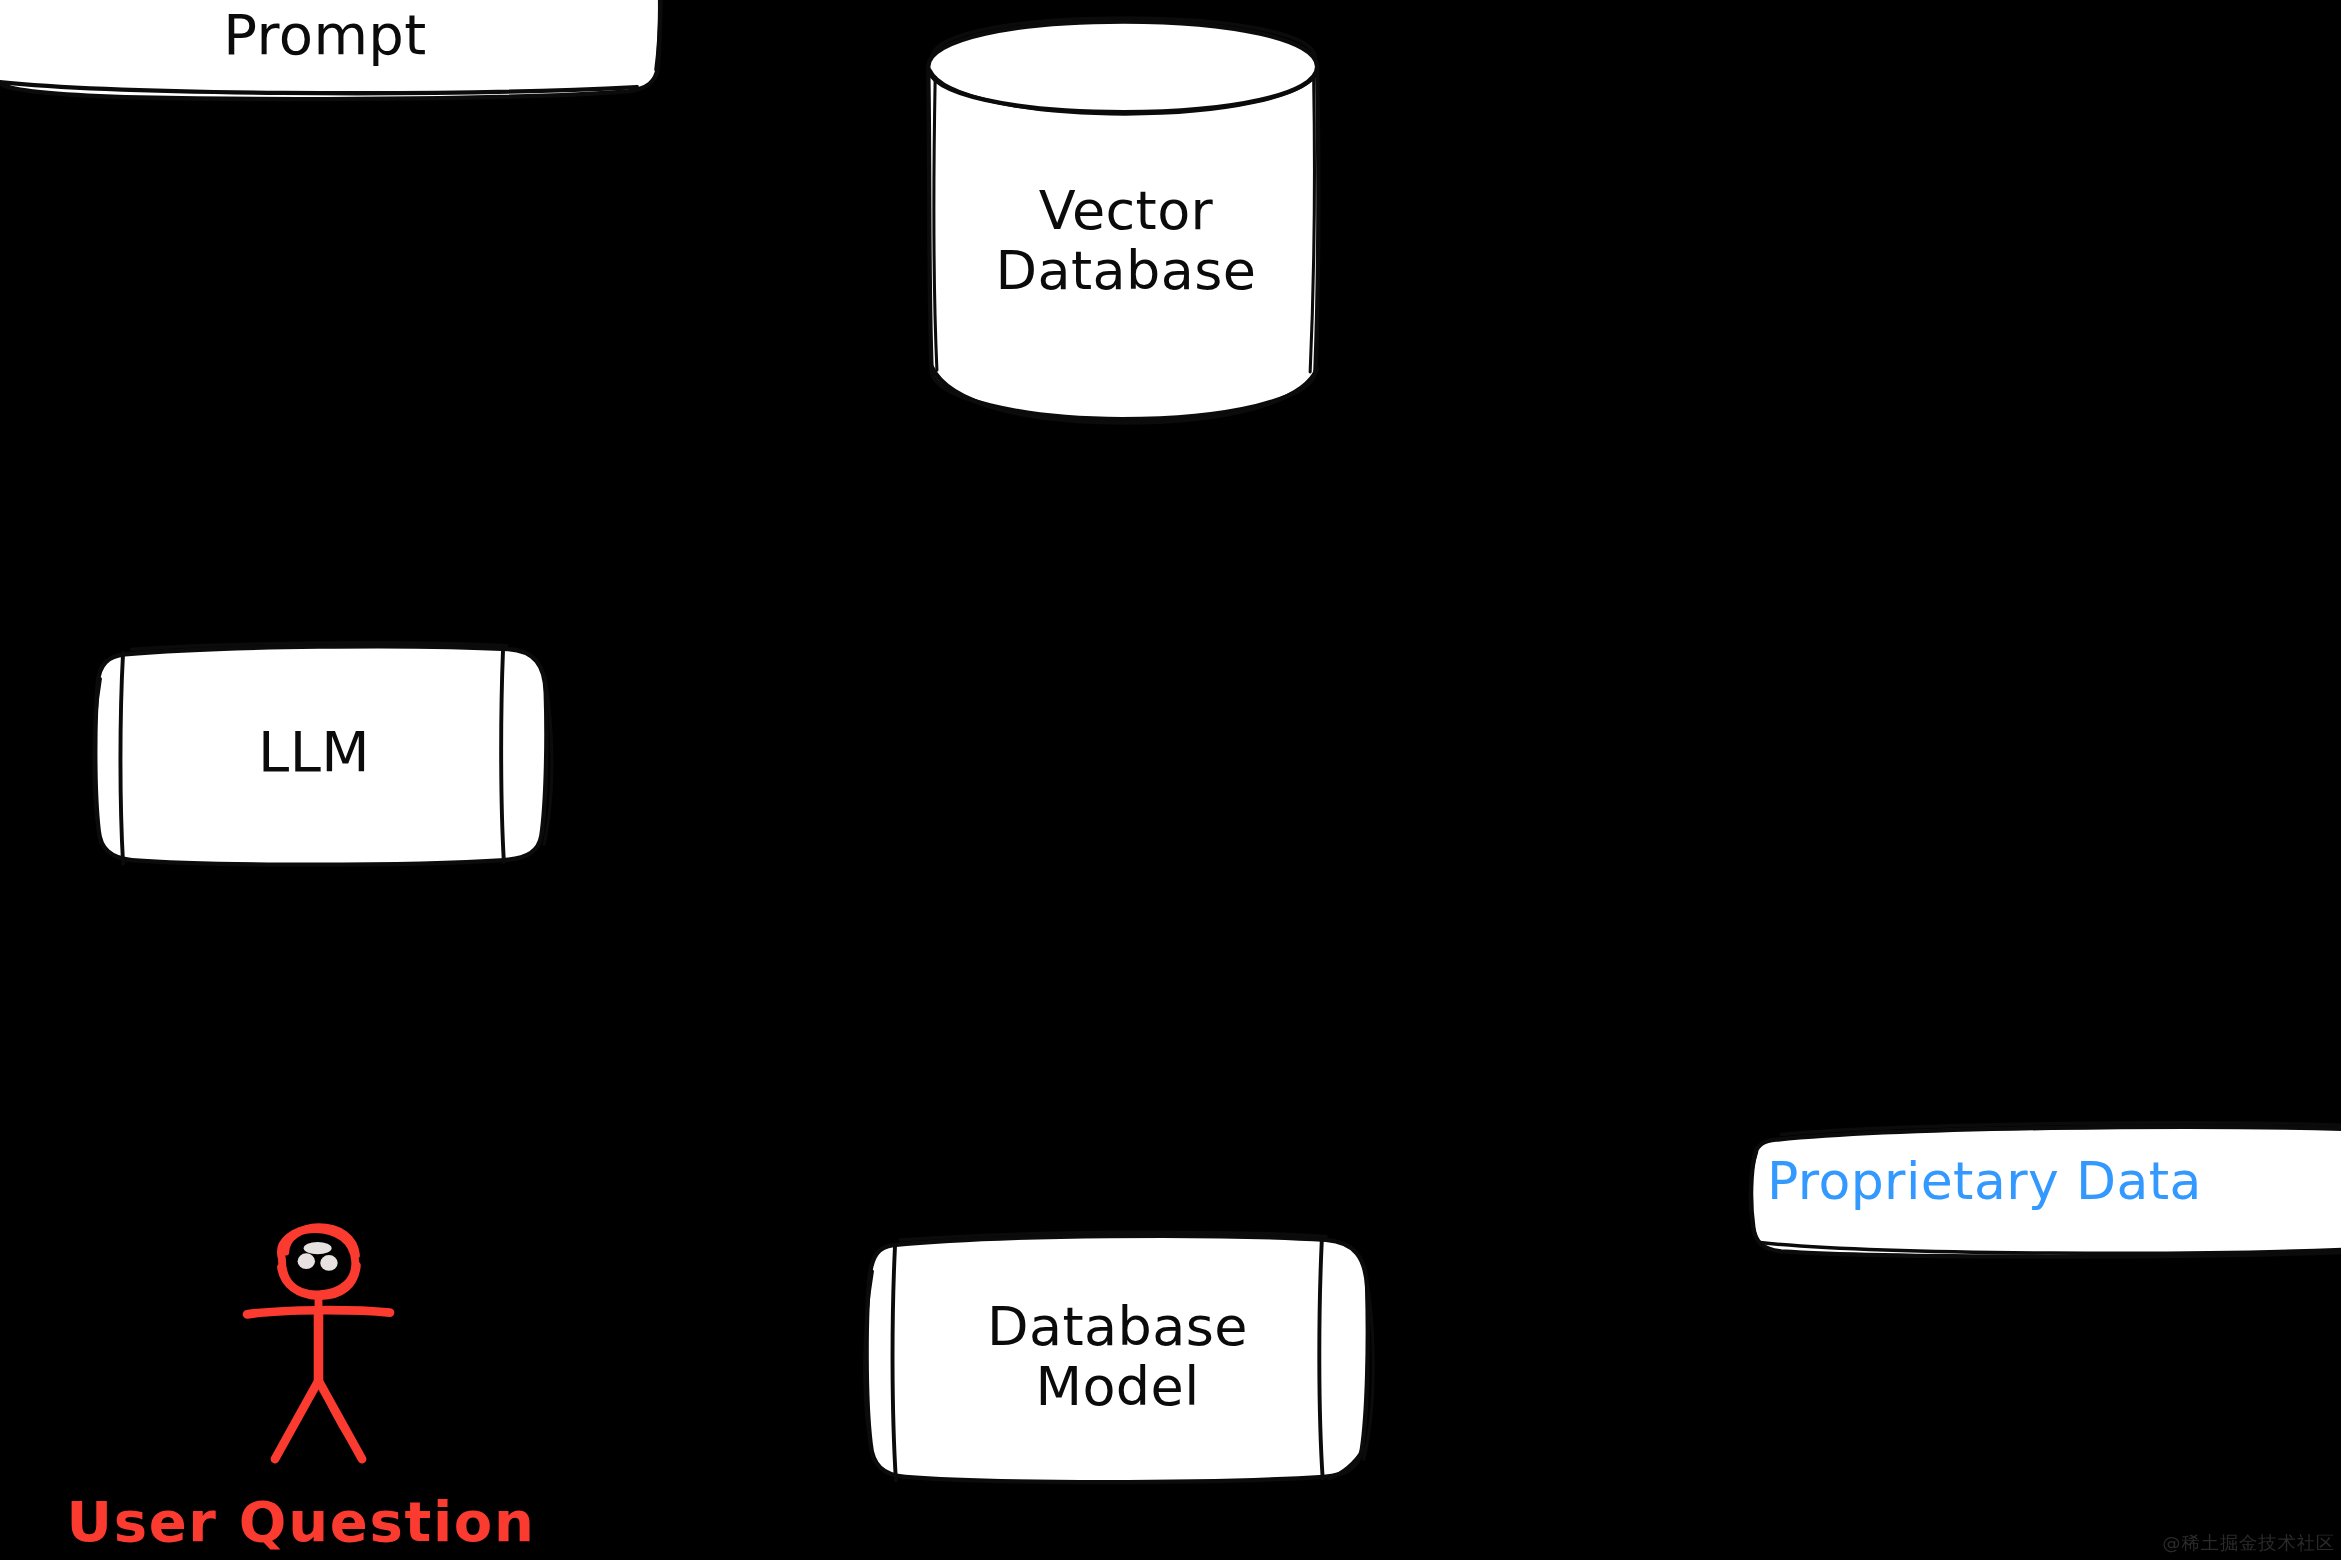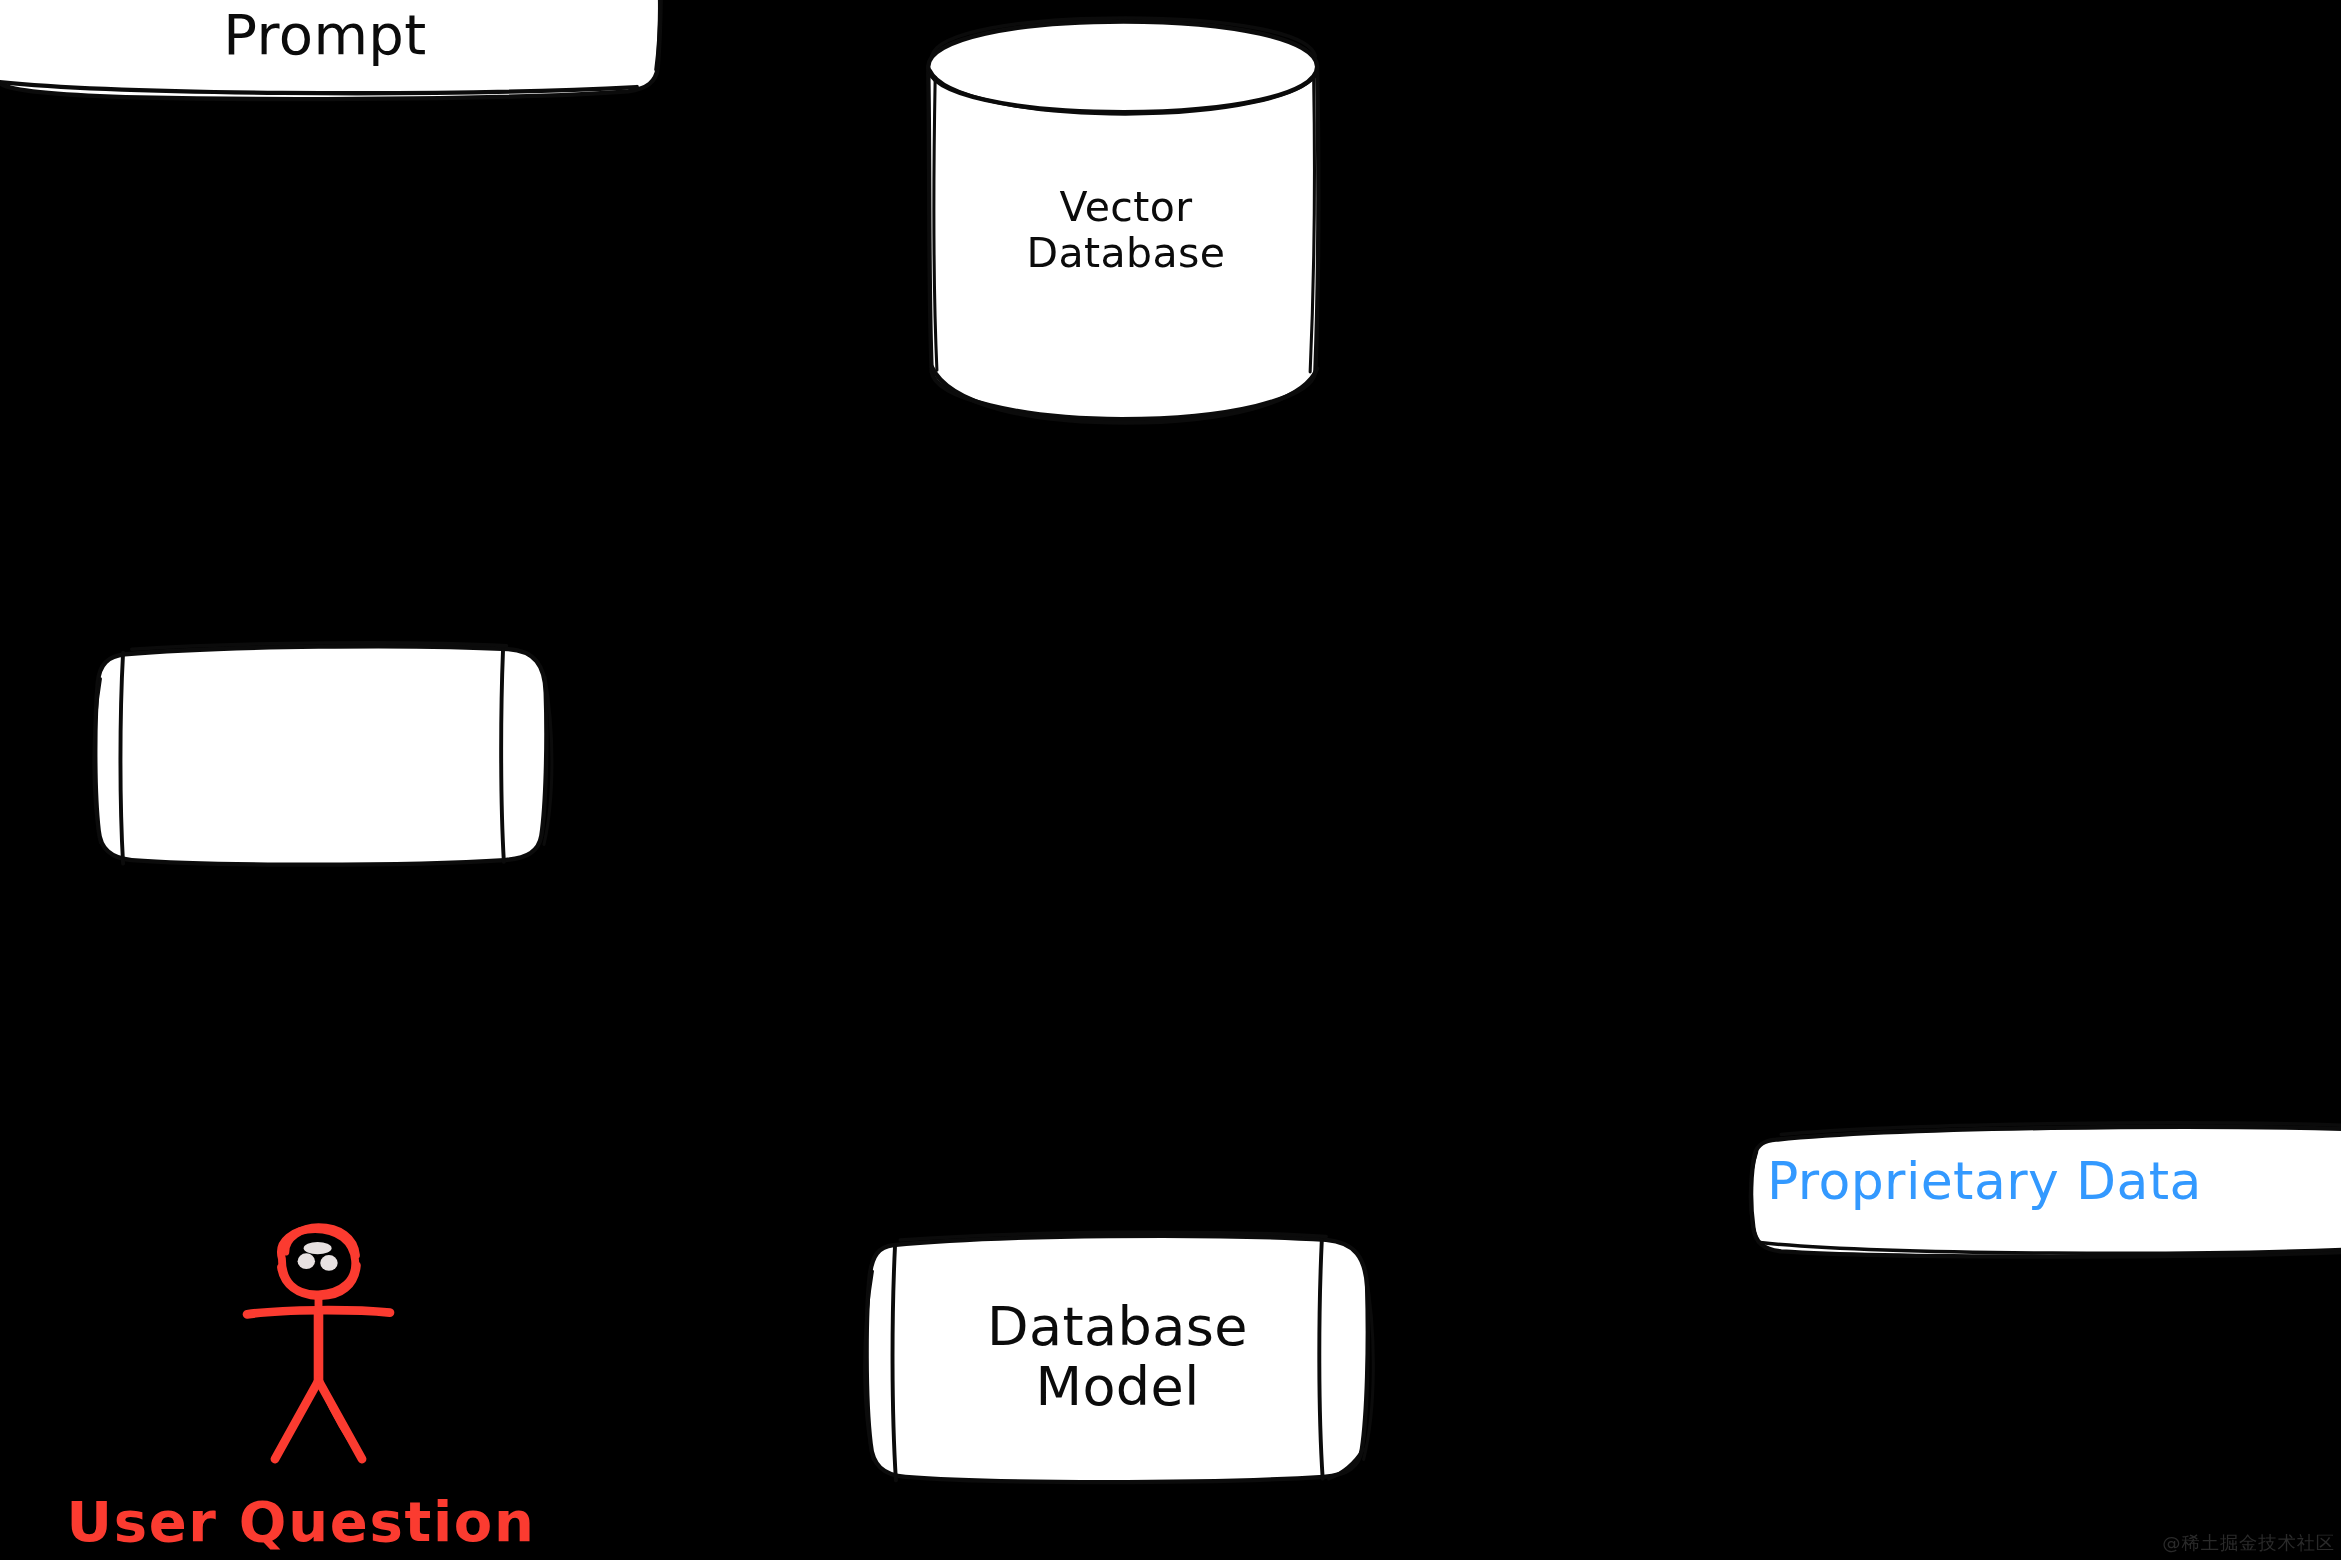--- a/index.html
+++ b/index.html
@@ -46,22 +46,22 @@
   
   #prompt-node { left: -61px; top: -105px; }
   #prompt-label {
     left: 0px; top: -12.2px; width: 650px; height: 96px;
     font-size: 56px;
   }
 
   
   #vectordb-node { left: 916px; top: 15.7px; }
   #vectordb-label {
-    left: 921px; top: 161px; width: 410px; height: 140px;
-    font-size: 41px;
+    left: 921px; top: 171px; width: 410px; height: 140px;
+    font-size: 54px;
   }
 
   
   #llm-node { left: 79px; top: 637px; }
   #llm-label {
     left: 87px; top: 650px; width: 454px; height: 205px;
     font-size: 56px;
   }
 
   
@@ -152,20 +152,21 @@
 
       <path d="M486 15 C 483 90, 483 190, 487 258" fill="none" stroke="#0b0b0b" stroke-width="4.5" stroke-linecap="round"></path>
 
       <path d="M24 48 C 14 108, 14 184, 24 236" fill="none" stroke="#0b0b0b" stroke-width="3.5" stroke-linecap="round"></path>
 
       <path d="M534 46 C 545 108, 545 186, 533 238" fill="none" stroke="#0b0b0b" stroke-width="3.5" stroke-linecap="round"></path>
 
       <path d="M60 14 C 190 6, 380 4, 490 10" fill="none" stroke="#0b0b0b" stroke-width="4" stroke-linecap="round"></path>
     </svg>
   </div>
+  <div class="sketch-label lbl-dark" id="llm-label">LLM</div>
 
   <div class="node" id="embedding-node">
     <svg width="541" height="270" viewBox="0 0 620 310">
       <path d="M48 22 C 170 10, 420 8, 545 16 C 578 19, 590 36, 592 70
                C 594 136, 592 216, 586 256 C 583 276, 570 286, 542 288
                C 412 296, 160 296, 62 288 C 36 286, 24 274, 22 250
                C 16 200, 16 100, 21 56 C 24 34, 31 24, 48 22 Z" fill="#ffffff" stroke="#0b0b0b" stroke-width="5" stroke-linejoin="round" stroke-linecap="round"></path>
 
       <path d="M50 22 C 46 104, 46 212, 51 292" fill="none" stroke="#0b0b0b" stroke-width="4.5" stroke-linecap="round"></path>
 

